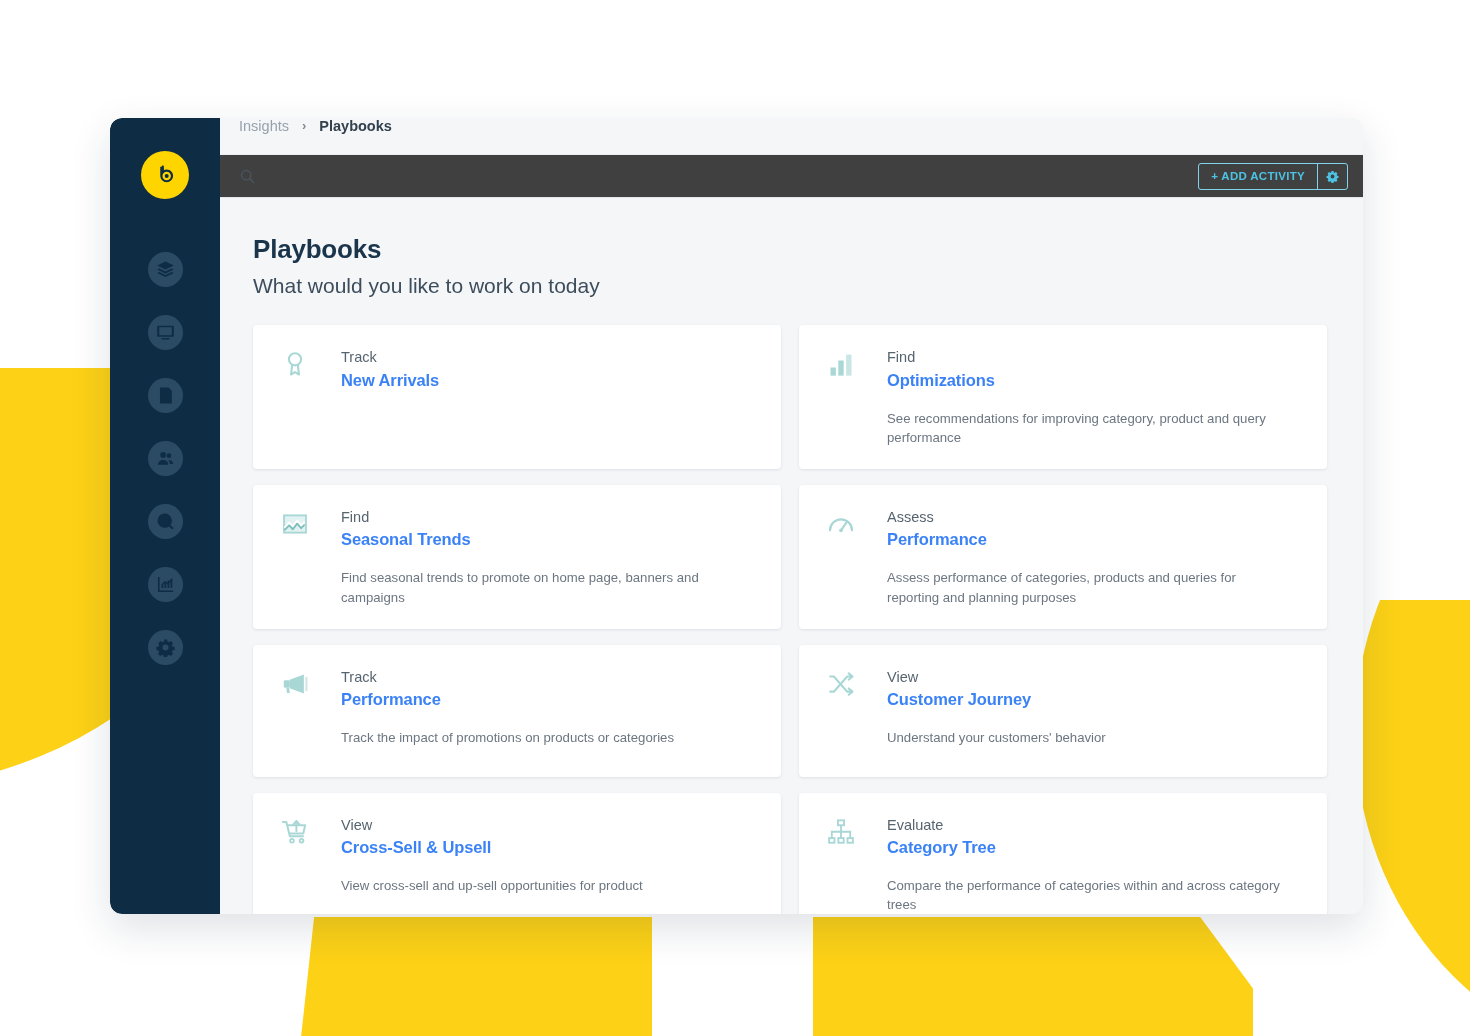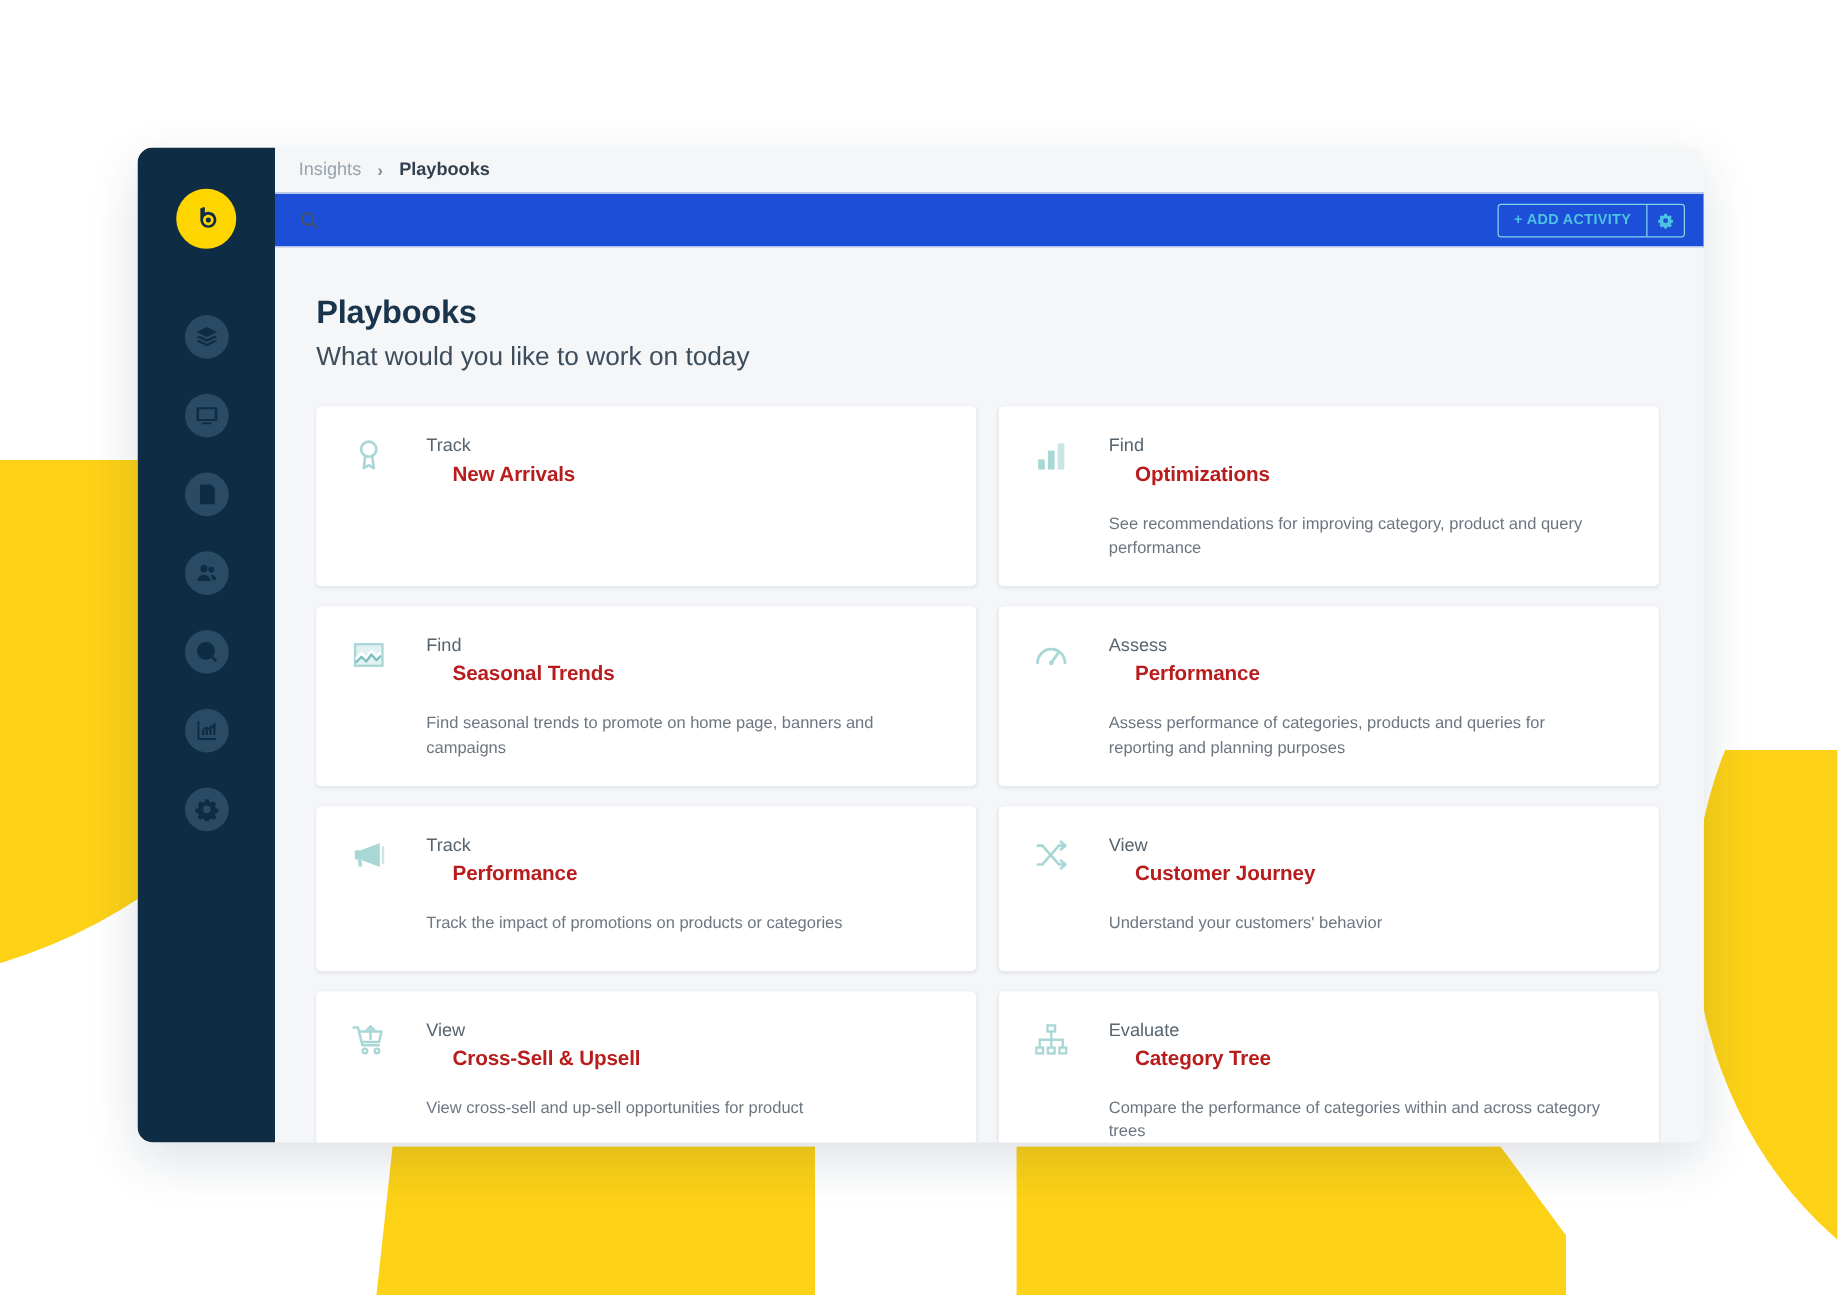--- a/index.html
+++ b/index.html
@@ -91,32 +91,32 @@
   }
   .nav-item svg { width: 19px; height: 19px; display: block; }
   .nav-item svg * { fill: #0e2d45; }
 
   
   #main { flex: 1; display: flex; flex-direction: column; min-width: 0; }
 
   #breadcrumb-bar {
     height: 36px;
     background: #f4f6f8;
-    display: flex; align-items: center;
+    display: flex; align-items: flex-start;
     padding-left: 19px;
     gap: 13px;
     flex: none;
   }
   .crumb { font-size: 14.5px; color: #97a2ad; cursor: pointer; }
   .crumb.current { color: #33414e; font-weight: bold; cursor: default; }
   .crumb-sep { color: #7d8893; font-size: 13px; font-weight: bold; }
 
   #search-bar {
     height: 44px;
-    background: #1d4ed8;
+    background: #404040;
     border-top: 1px solid #eceff2;
     border-bottom: 1px solid #e4e8ec;
     display: flex; align-items: center;
     padding: 0 15px 0 19px;
     flex: none;
   }
   #search-icon { width: 17px; height: 17px; flex: none; }
   #search-input {
     flex: 1;
     border: 0; outline: 0;
@@ -196,24 +196,23 @@
     flex: none;
     margin-right: 31px;
     margin-top: 1px;
     display: flex; align-items: center; justify-content: center;
   }
   .card-icon svg { width: 28px; height: 28px; display: block; }
   .card-verb { font-size: 14.5px; color: #56646f; line-height: 1.35; }
   .card-name {
     font-size: 16.5px;
     font-weight: bold;
-    color: #b91c1c;
+    color: #3b82f6;
     margin-top: 3px;
     letter-spacing: -.1px;
-    margin-left: 21px;
   }
   .card-desc {
     font-size: 13.2px;
     color: #6c7681;
     line-height: 1.45;
     margin-top: 19px;
     margin-left: 61px;
     max-width: 400px;
   }
 </style>

